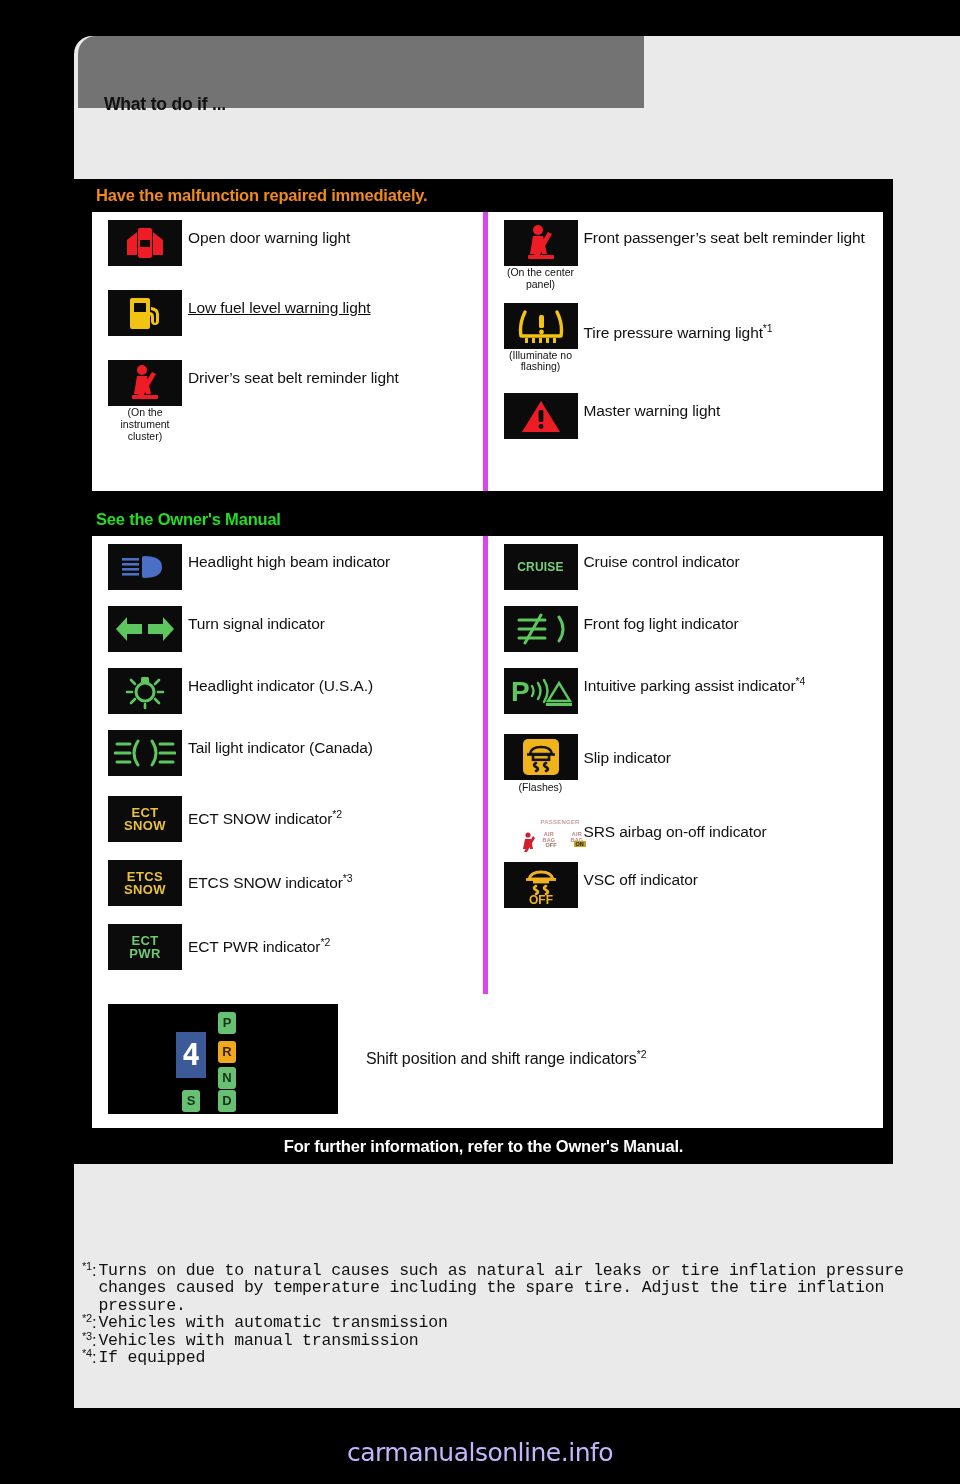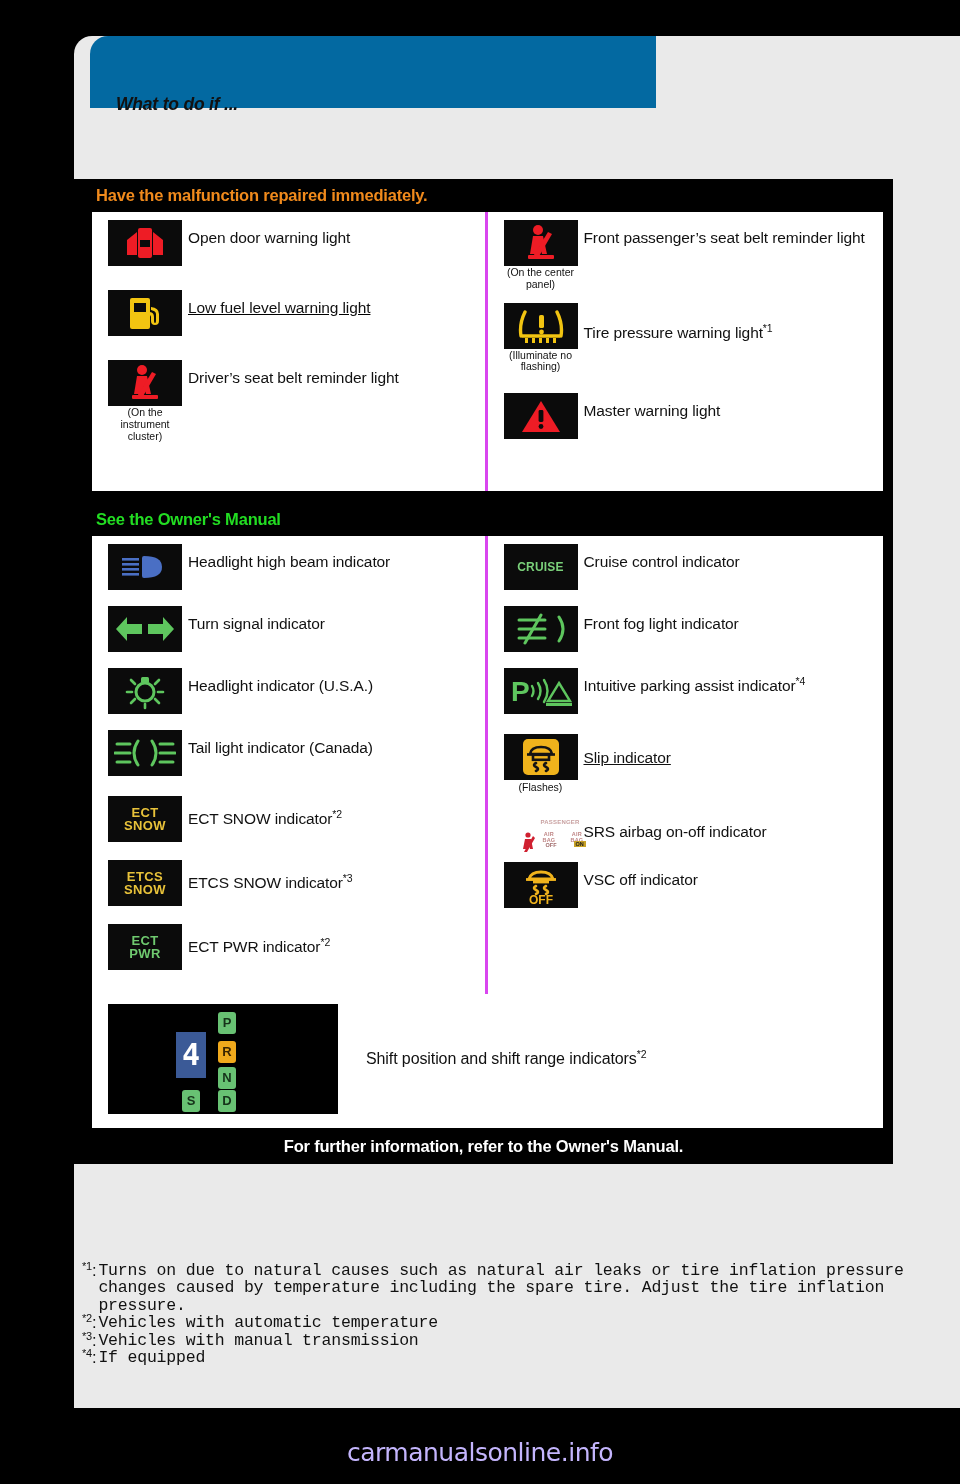--- a/index.html
+++ b/index.html
@@ -21,25 +21,24 @@
     left: 74px; top: 36px;
     width: 886px; height: 1372px;
     background: #eaeaea;
     border-top-left-radius: 18px;
     border-top-right-radius: 0px;
   }
 
   
   .hdr-band {
     position: absolute;
-    left: 16px; top: 0;
+    left: 4px; top: 0;
     width: 566px; height: 72px;
-    background: #0369a1;
+    background: #737373;
     border-top-left-radius: 18px;
-    font-style: italic;
   }
   .hdr-title {
     position: absolute;
     left: 26px; top: 58px;
     font-size: 17.5px;
     font-weight: bold;
     color: #111;
     letter-spacing: -0.2px;
   }
 
@@ -65,21 +64,21 @@
   .sec-body {
     background: #ffffff;
     margin: 0 10px 0 18px;
     display: flex;
   }
   .col {
     width: 50%;
     box-sizing: border-box;
     position: relative;
   }
-  .col.left  { border-right: 3px solid #d946ef; }
+  .col.left  { border-right: 5px solid #d946ef; }
 
   .row {
     display: flex;
     align-items: flex-start;
     padding: 8px 4px 8px 10px;
     box-sizing: border-box;
   }
   .row .icwrap {
     width: 86px;
     flex: 0 0 86px;
@@ -563,21 +562,21 @@
                     <rect x="12" y="17.8" width="16" height="5"></rect>
                   </g>
                   <g fill="none" stroke="#141414" stroke-width="2.6" stroke-linecap="round">
                     <path d="M15 26 q-4 2 0 4 q4 2 0 4"></path>
                     <path d="M25 26 q-4 2 0 4 q4 2 0 4"></path>
                   </g>
                 </svg>
               </span>
               <div class="sub">(Flashes)</div>
             </div>
-            <div class="label" style="padding-top:14px;text-decoration:underline;">Slip indicator</div>
+            <div class="label" style="padding-top:14px;">Slip indicator</div>
           </div>
 
           <div class="row" style="padding-top:12px;">
             <div class="icwrap">
               <span class="abtile">
                 <span class="t1">PASSENGER</span>
                 <span class="t2">AIR BAG</span>
                 <span class="t3">AIR BAG</span>
                 <span class="t4">OFF</span>
                 <span class="t5">ON</span>
@@ -636,21 +635,21 @@
       <div class="footbar">For further information, refer to the Owner's Manual.</div>
     </div>
 
     <div class="notes">
       <div class="note">
         <span class="mark"><sup>*1</sup>:</span>
         <span class="body">Turns on due to natural causes such as natural air leaks or tire inflation pressure changes caused by temperature including the spare tire. Adjust the tire inflation pressure.</span>
       </div>
       <div class="note">
         <span class="mark"><sup>*2</sup>:</span>
-        <span class="body">Vehicles with automatic temperature</span>
+        <span class="body">Vehicles with automatic transmission</span>
       </div>
       <div class="note">
         <span class="mark"><sup>*3</sup>:</span>
         <span class="body">Vehicles with manual transmission</span>
       </div>
       <div class="note">
         <span class="mark"><sup>*4</sup>:</span>
         <span class="body">If equipped</span>
       </div>
     </div>

